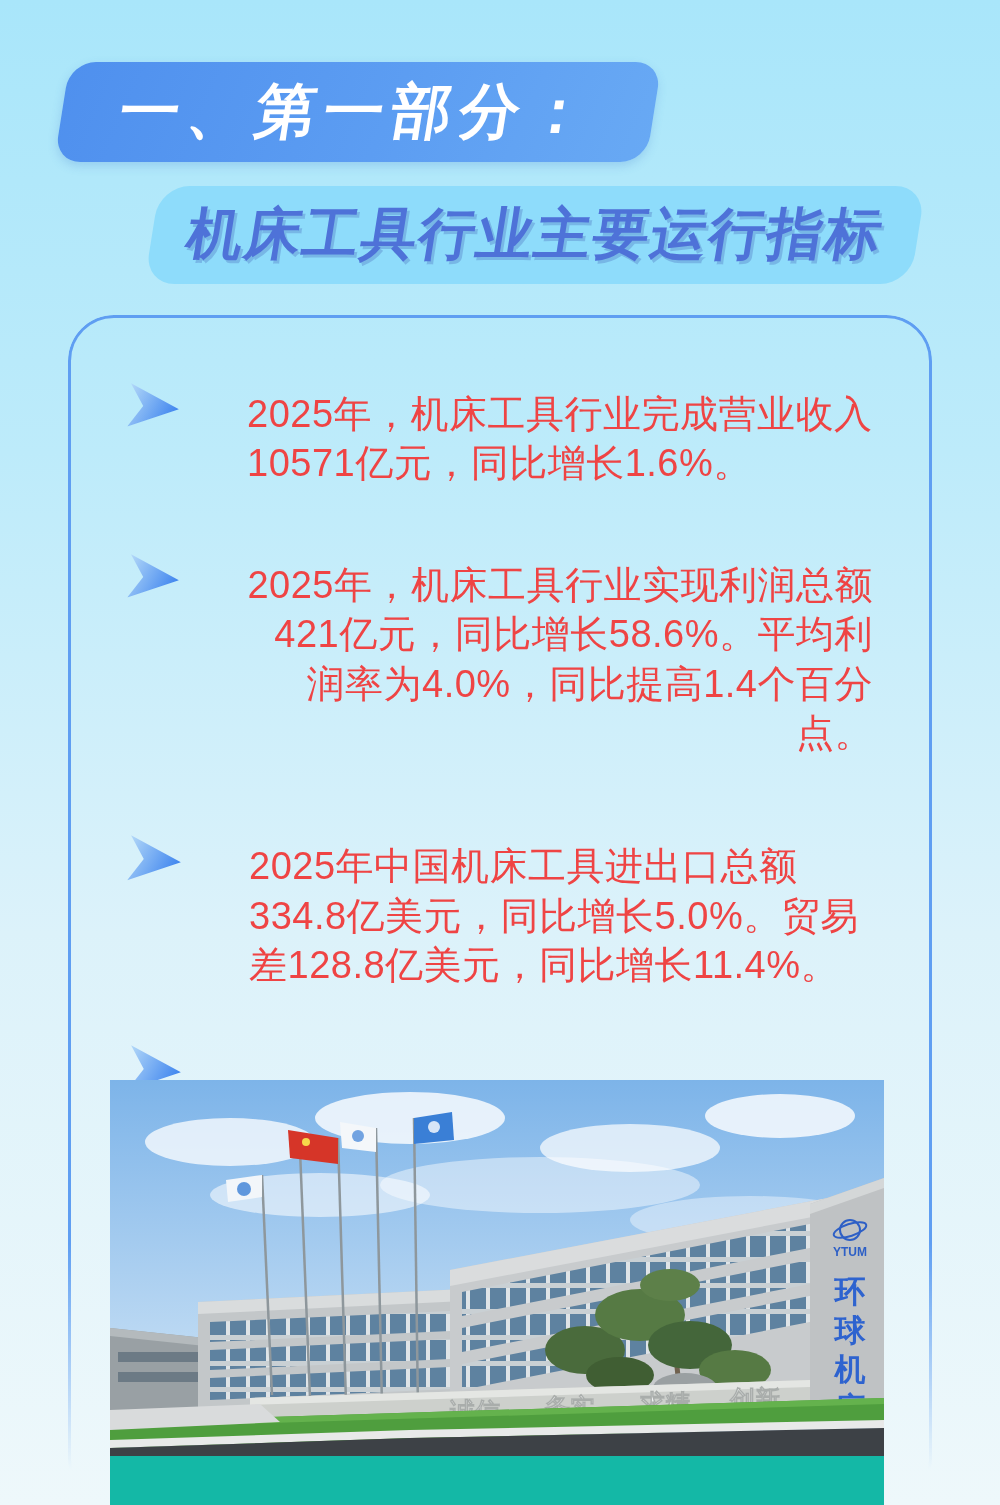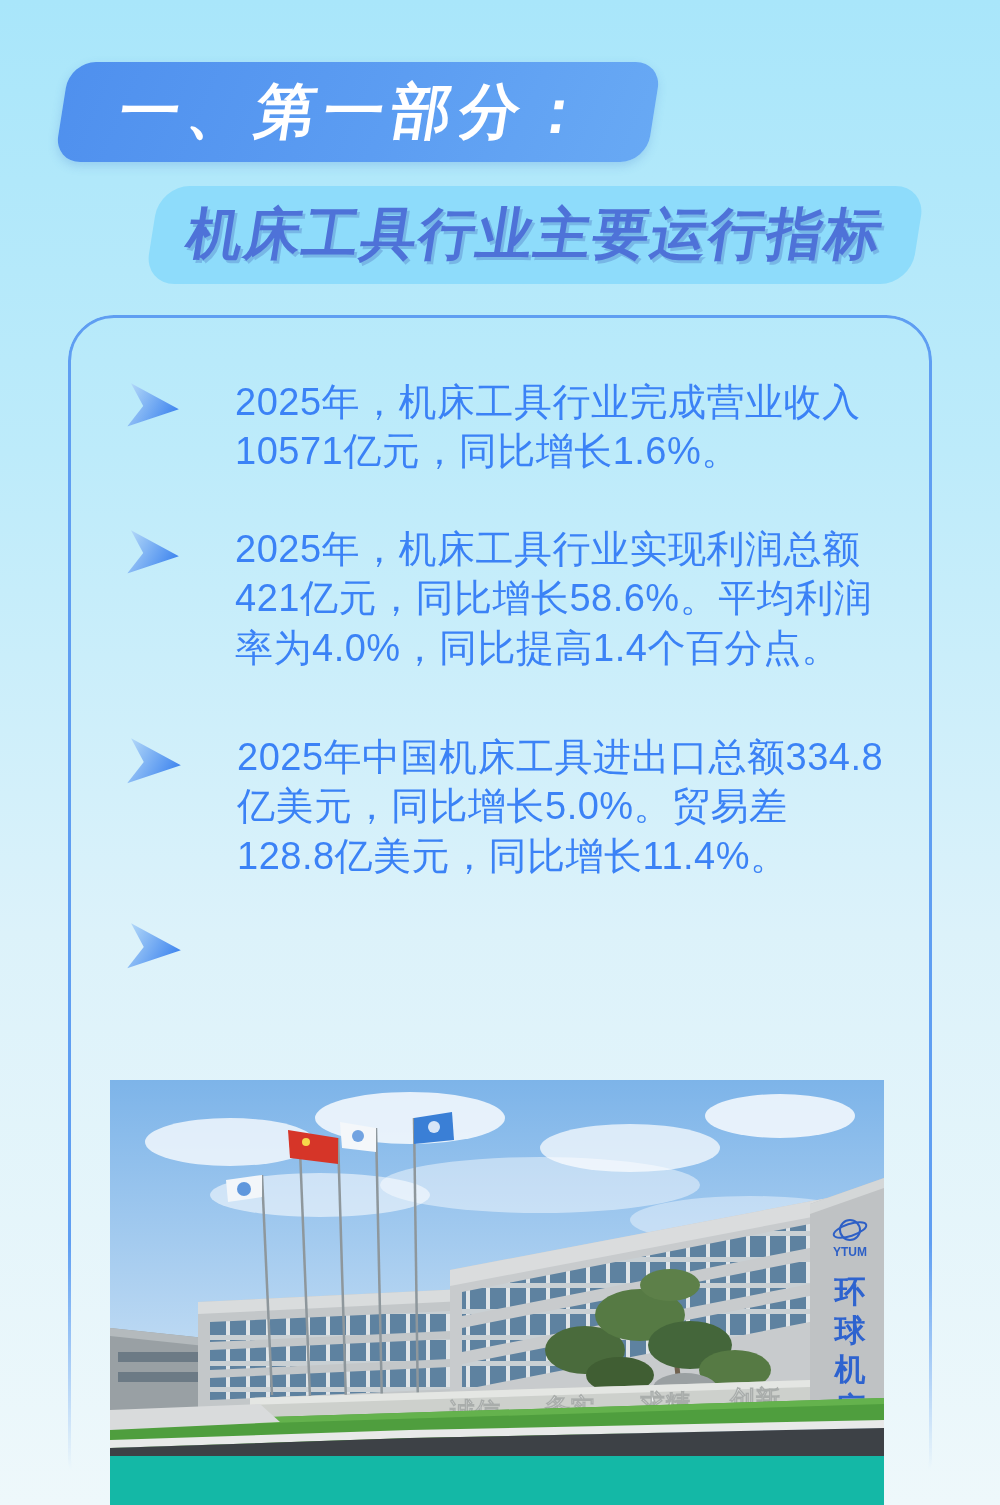--- a/index.html
+++ b/index.html
@@ -39,25 +39,25 @@
     position:absolute;left:68px;top:315px;width:864px;height:1190px;
     border:3px solid #5f9ef2;border-radius:46px;
     box-sizing:border-box;
     padding:60px 44px 0 58px;
     -webkit-mask-image:linear-gradient(to bottom,#000 78%,rgba(0,0,0,0) 97%);
             mask-image:linear-gradient(to bottom,#000 78%,rgba(0,0,0,0) 97%);
   }
   .bullet{display:flex;align-items:flex-start;gap:56px;}
   .bullet .arrow{flex:none;margin-top:7px;transform:rotate(5deg);}
   .bullet p{
-    margin:0;width:655px;font-size:38px;line-height:1.3;color:#3b82f6;
+    margin:12px;width:655px;font-size:38px;line-height:1.3;color:#ef4444;
     letter-spacing:0.5px;
   }
   .bullet.b1{margin-bottom:48px;}
-  .bullet.b2{margin-bottom:60px;}
+  .bullet.b2{margin-bottom:60px;text-align:right;}
   .bullet.b3{margin-bottom:37px;}
 
   
   .photo{
     position:absolute;left:110px;top:1080px;width:774px;height:484px;
     overflow:hidden;background:#14b8a6;
   }
   .photo svg{display:block;}
   .photo text{font-family:"Liberation Sans","DejaVu Sans",sans-serif;}
 </style>

